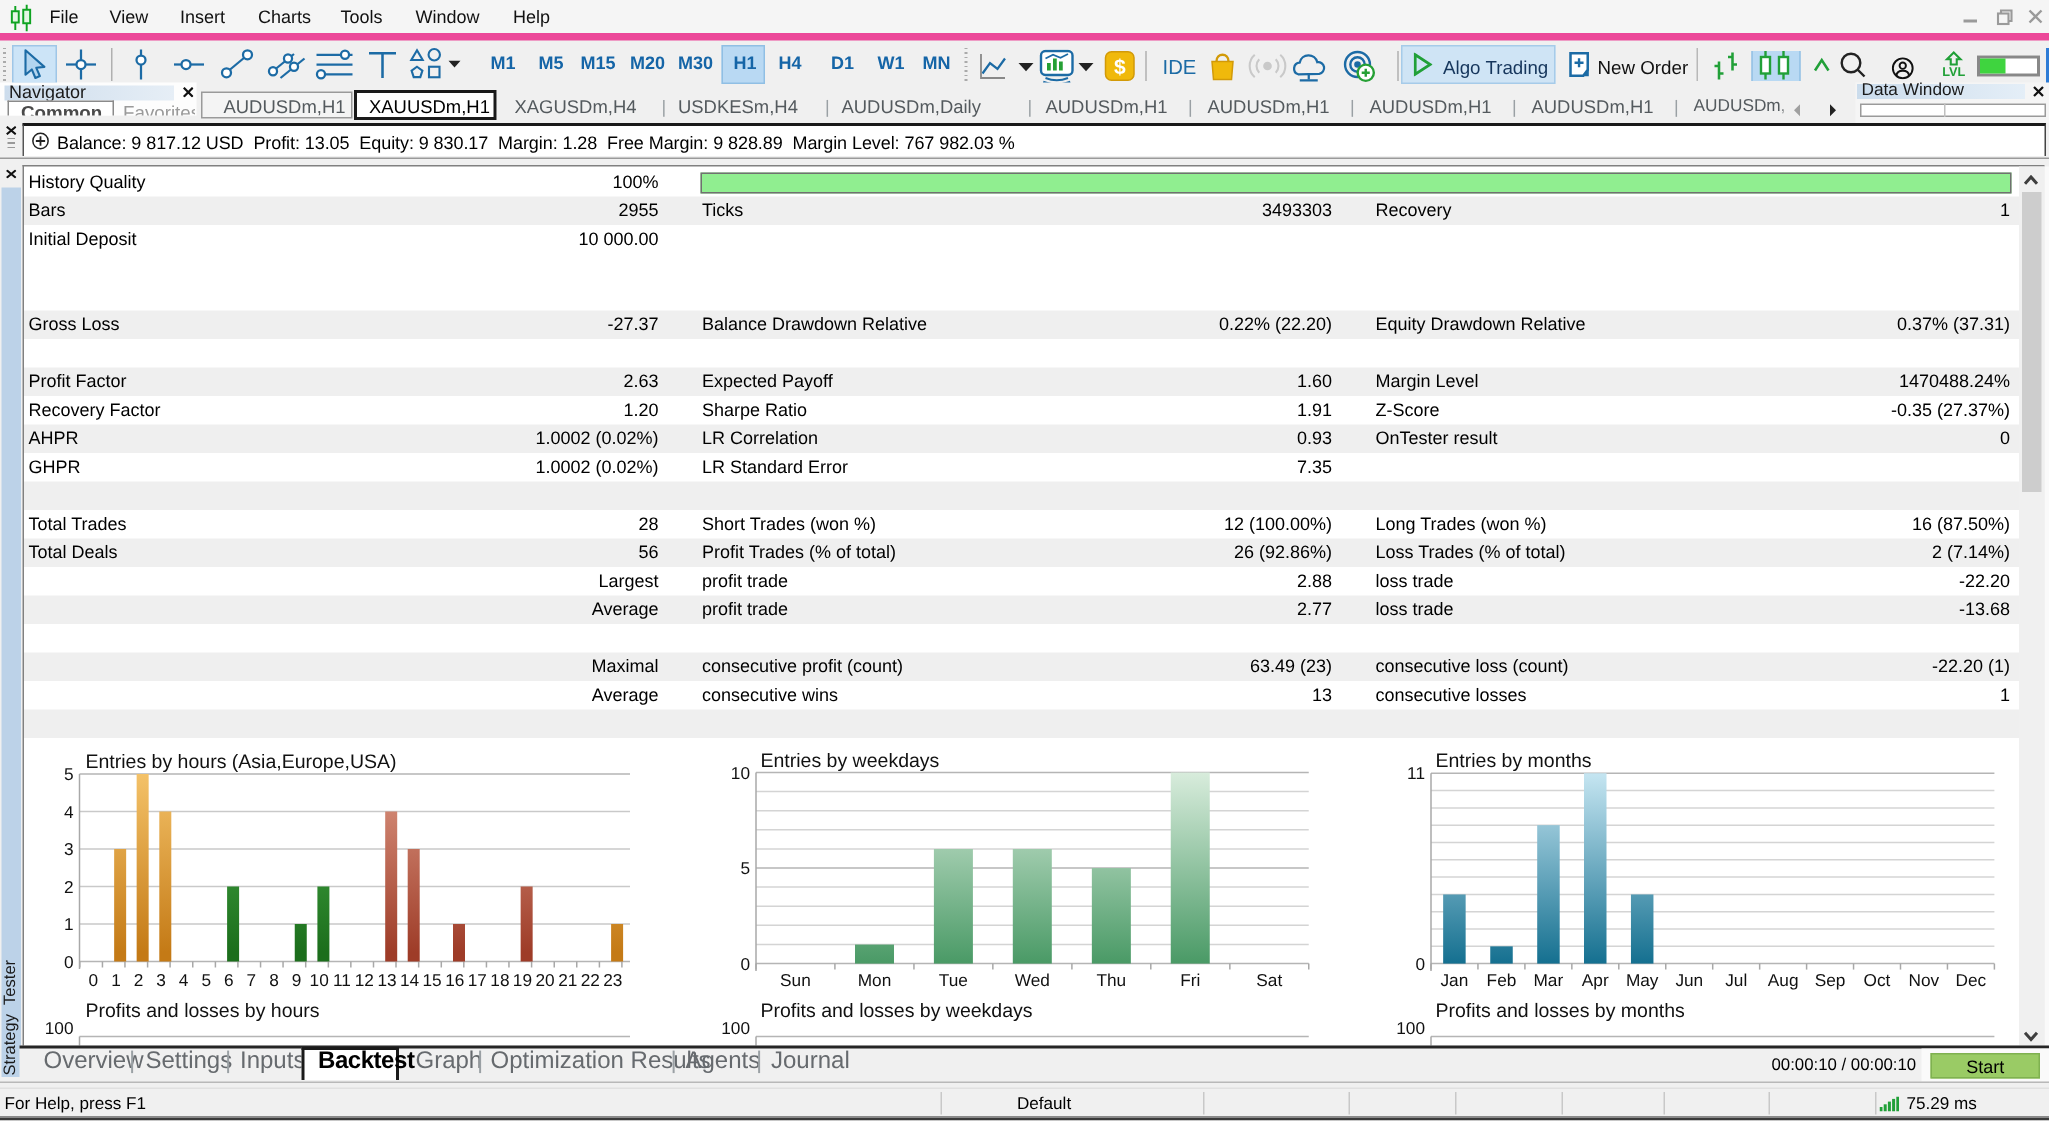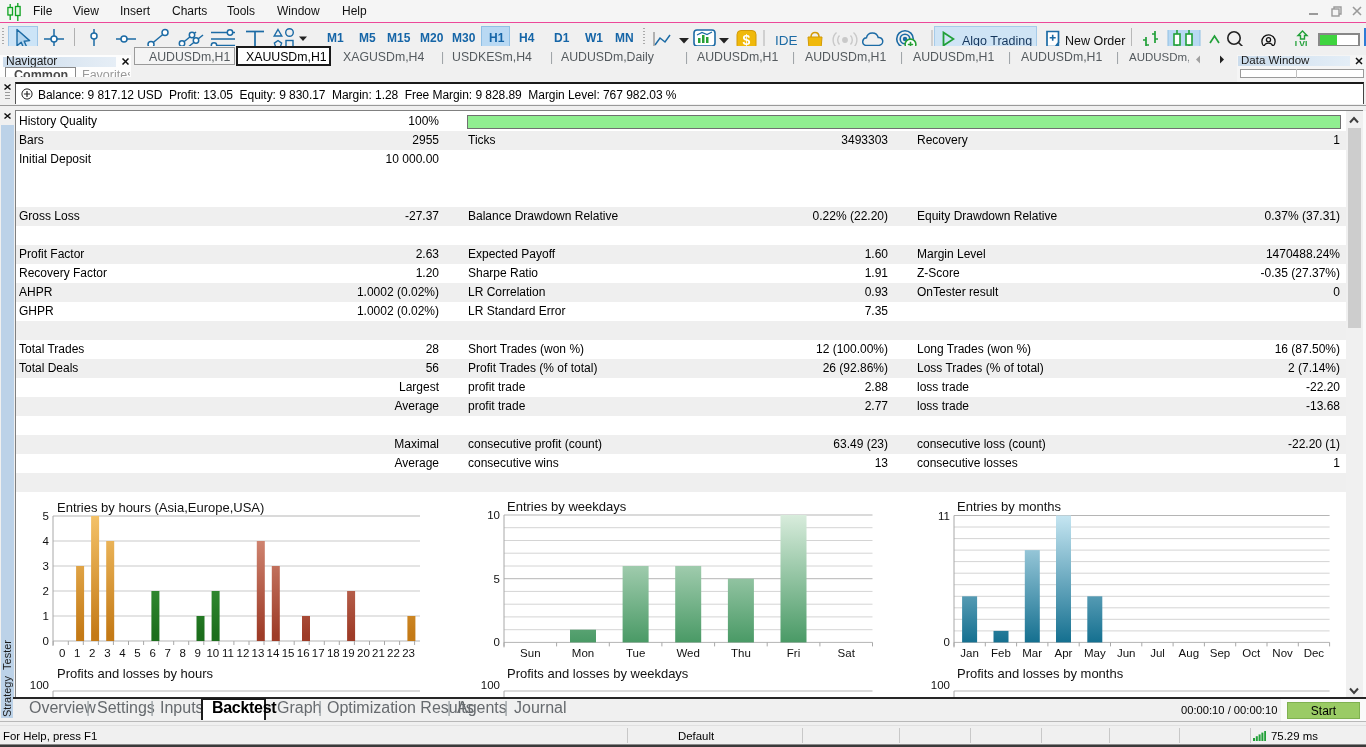--- a/index.html
+++ b/index.html
@@ -3,25 +3,25 @@
 <meta charset="utf-8">
 <style>
   * { margin:0; padding:0; box-sizing:border-box; }
   html,body { width:1366px; height:747px; overflow:hidden; }
   body { font-family:"Liberation Sans", sans-serif; font-size:12px; color:#000; background:#f0f0f0; position:relative; }
   .abs { position:absolute; }
   
   #menubar { position:absolute; left:0; top:0; width:1366px; height:22px; background:#f5f5f5; }
   .menuitem { position:absolute; top:4px; font-size:12px; color:#111; }
   
-  #toolbar { position:absolute; left:0; top:22px; width:1366px; height:34px; background:#f0f0f0; border-top:1px solid #ec4899;text-decoration:underline; }
+  #toolbar { position:absolute; left:0; top:22px; width:1366px; height:34px; background:#f0f0f0; border-top:5px solid #ec4899;text-decoration:underline; }
   .tf { position:absolute; top:8px; font-size:12px; color:#1565a7; font-weight:700; }
   .tsep { position:absolute; top:5px; width:1px; height:22px; background:#b8b8b8; }
   
-  #tabbar { position:absolute; left:0; top:46px; width:1366px; height:26px; background:#f0f0f0; }
+  #tabbar { position:absolute; left:0; top:60px; width:1366px; height:26px; background:#f0f0f0; }
   .ctab { position:absolute; top:4px; font-size:12.3px; color:#545a5e; white-space:nowrap; }
   .csep { position:absolute; top:4px; color:#9aa0a4; }
   
   #balbar { position:absolute; left:15px; top:82px; width:1349px; height:22px; background:#fff; border-top:2px solid #1a1a1a; border-left:1px solid #555; border-right:1px solid #444; }
   
   #tester { position:absolute; left:15px; top:110px; width:1333px; height:590px; background:#fff; border-top:1px solid #808080; border-left:1px solid #808080; }
   .row { position:absolute; left:0; width:1332px; height:19px; }
   .gray { background:#efefef; }
   .cell { position:absolute; top:0; height:19px; line-height:19px; font-size:12px; white-space:nowrap; }
   .lbl1 { left:3px; }

